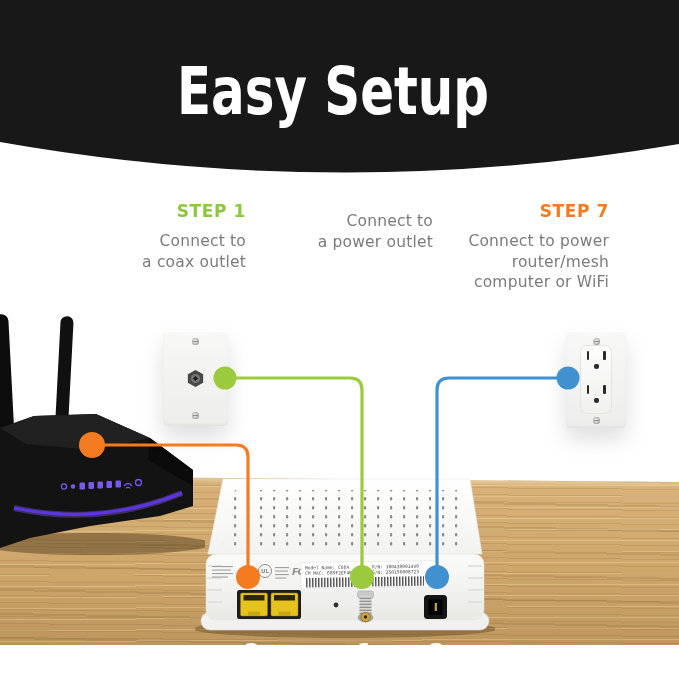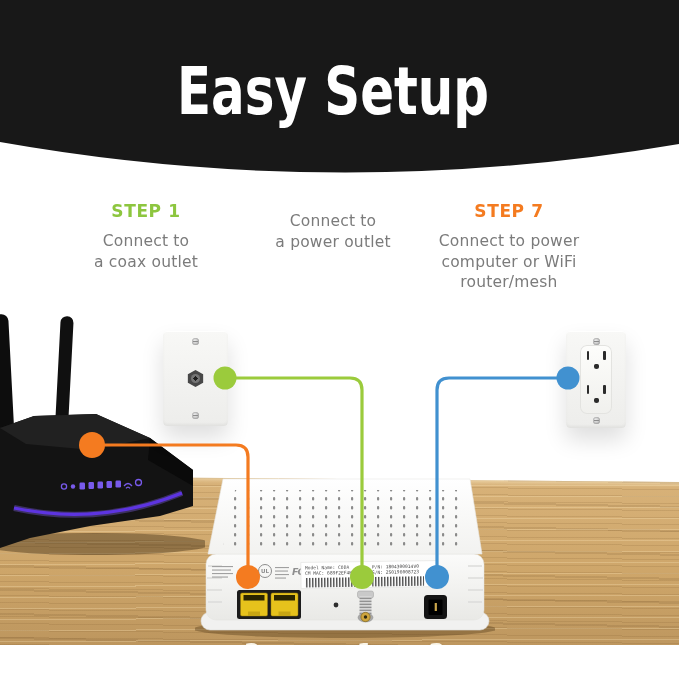--- a/index.html
+++ b/index.html
@@ -1,21 +1,21 @@
 <!DOCTYPE html>
 <html><head>
 <meta charset="utf-8">
 <style>
   html,body{margin:0;padding:0;background:#fff;}
   #stage{position:relative;width:679px;height:645px;overflow:hidden;background:#fff;
          font-family:"DejaVu Sans","Liberation Sans",sans-serif;}
   .abs{position:absolute;}
 
   
-  .step-col{position:absolute;top:201px;width:200px;text-align:center;}
+  .step-col{position:absolute;top:201px;width:200px;text-align:right;}
   .step-title{font-size:17px;font-weight:700;letter-spacing:.6px;}
   .t-green{color:#8DC63F;} .t-blue{color:#2E75B6;} .t-orange{color:#F47B20;}
   .step-body{margin-top:10px;font-size:15.5px;line-height:20.5px;color:#7B7B7B;letter-spacing:.2px;}
 
   
   #wood{position:absolute;left:-8px;top:476px;width:700px;height:215px;
         transform:rotate(.5deg);transform-origin:left top;
         background:
           repeating-linear-gradient(180deg, rgba(120,85,40,.16) 0 1px, transparent 1px 7px),
           repeating-linear-gradient(179.3deg, rgba(255,234,190,.28) 0 1px, transparent 1px 11px),
@@ -67,22 +67,22 @@
   <div class="step-col" style="left:233px">
     <div class="step-body">
       <div>Connect to</div>
       <div>a power outlet</div>
     </div>
   </div>
   <div class="step-col" style="left:409px">
     <div class="step-title t-orange">STEP 7</div>
     <div class="step-body">
       <div>Connect to power</div>
+      <div>router/mesh</div>
       <div>computer or WiFi</div>
-      <div>router/mesh</div>
     </div>
   </div>
 
   <div id="wood"></div>
 
   <svg class="abs" style="left:0;top:310px" width="205" height="250" viewBox="0 0 205 250">
     <ellipse cx="95" cy="234" rx="116" ry="11" fill="rgba(45,28,8,.38)"></ellipse>
     <rect x="1" y="4" width="14" height="132" rx="7" fill="#0d0d0d" transform="rotate(-3 8 136)"></rect>
     <rect x="54" y="6" width="13" height="130" rx="6.5" fill="#101010" transform="rotate(3 60 136)"></rect>
     <polygon points="0,118 34,106 96,104 150,128 193,160 193,196 160,206 90,216 30,228 0,238" fill="#131313"></polygon>

